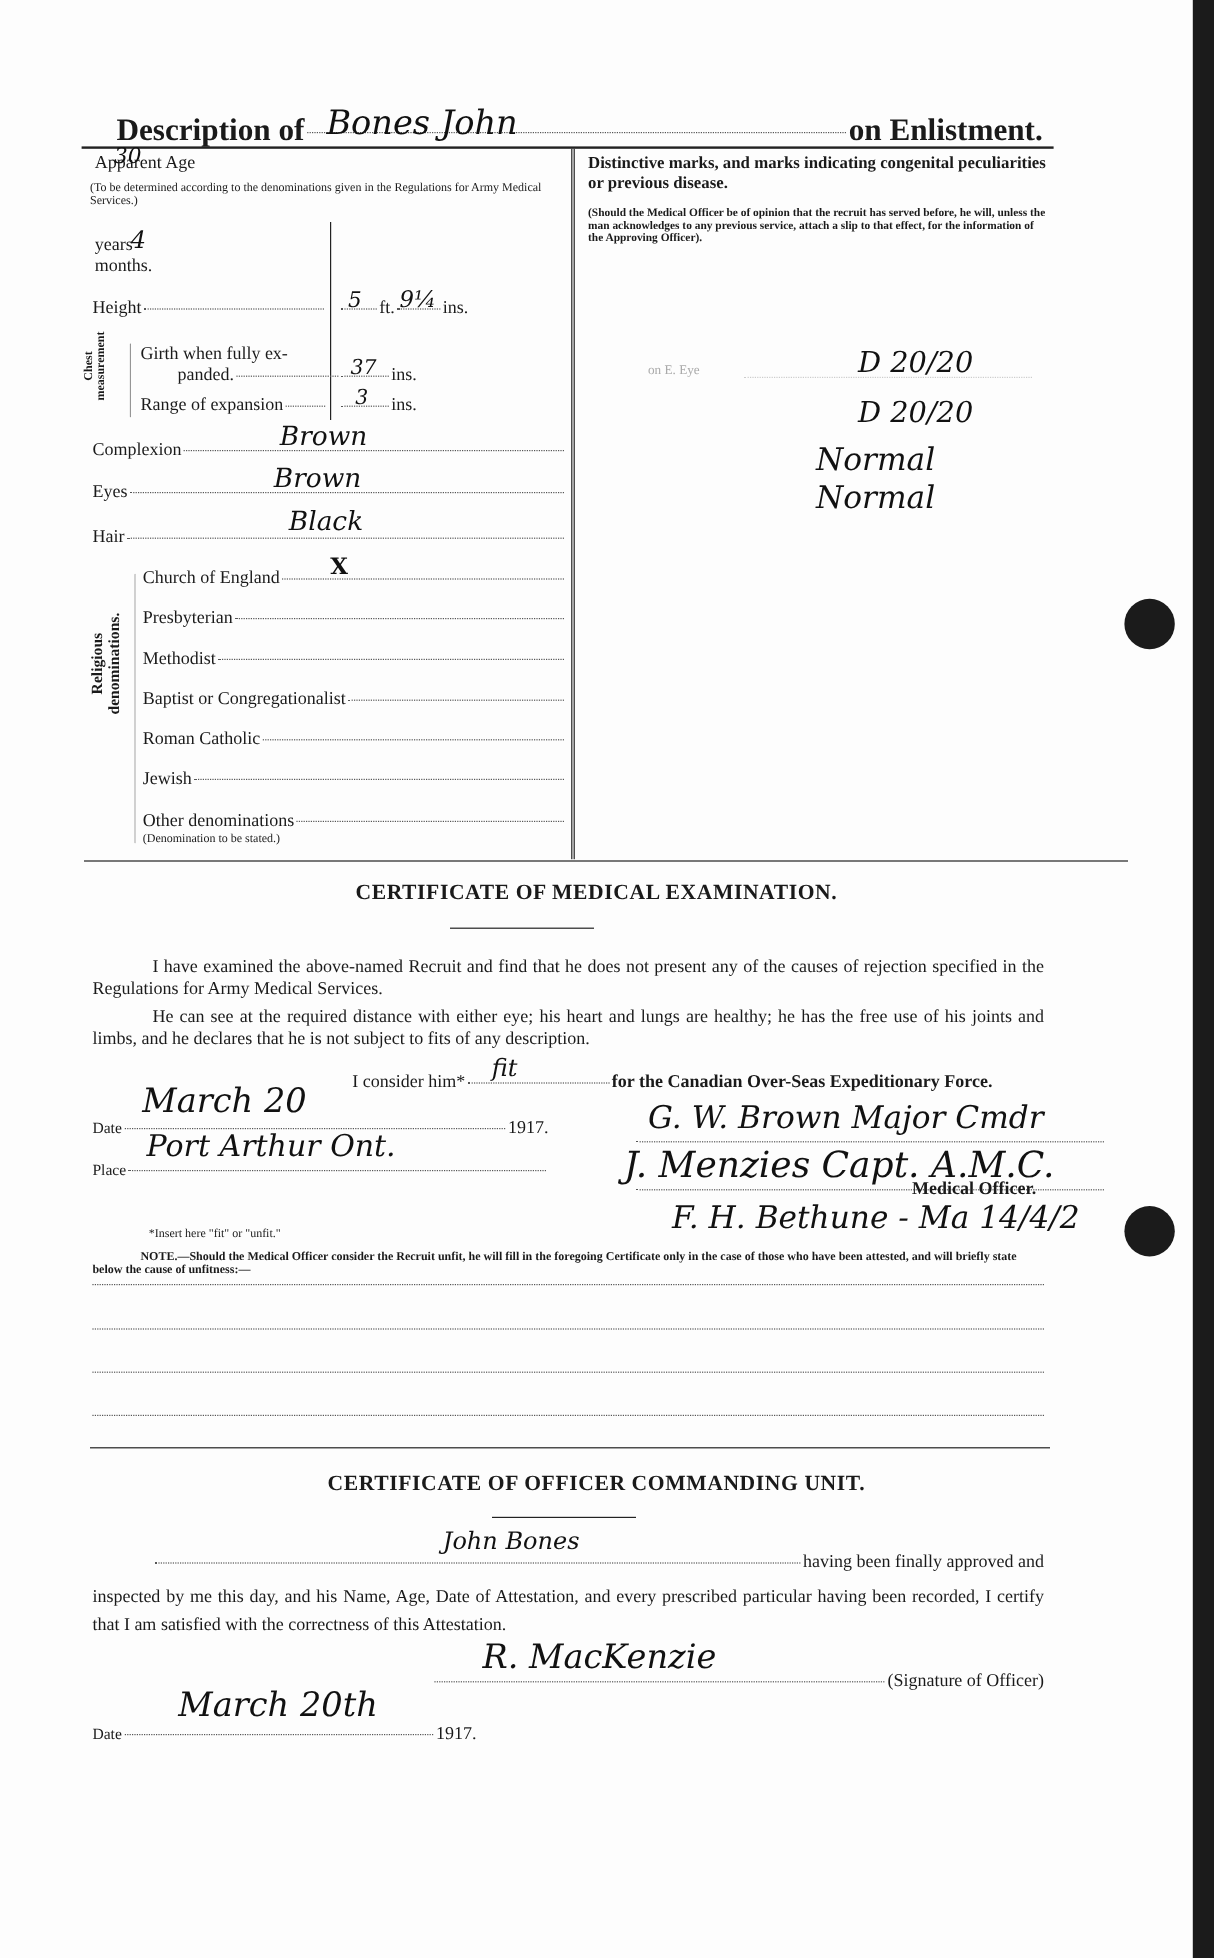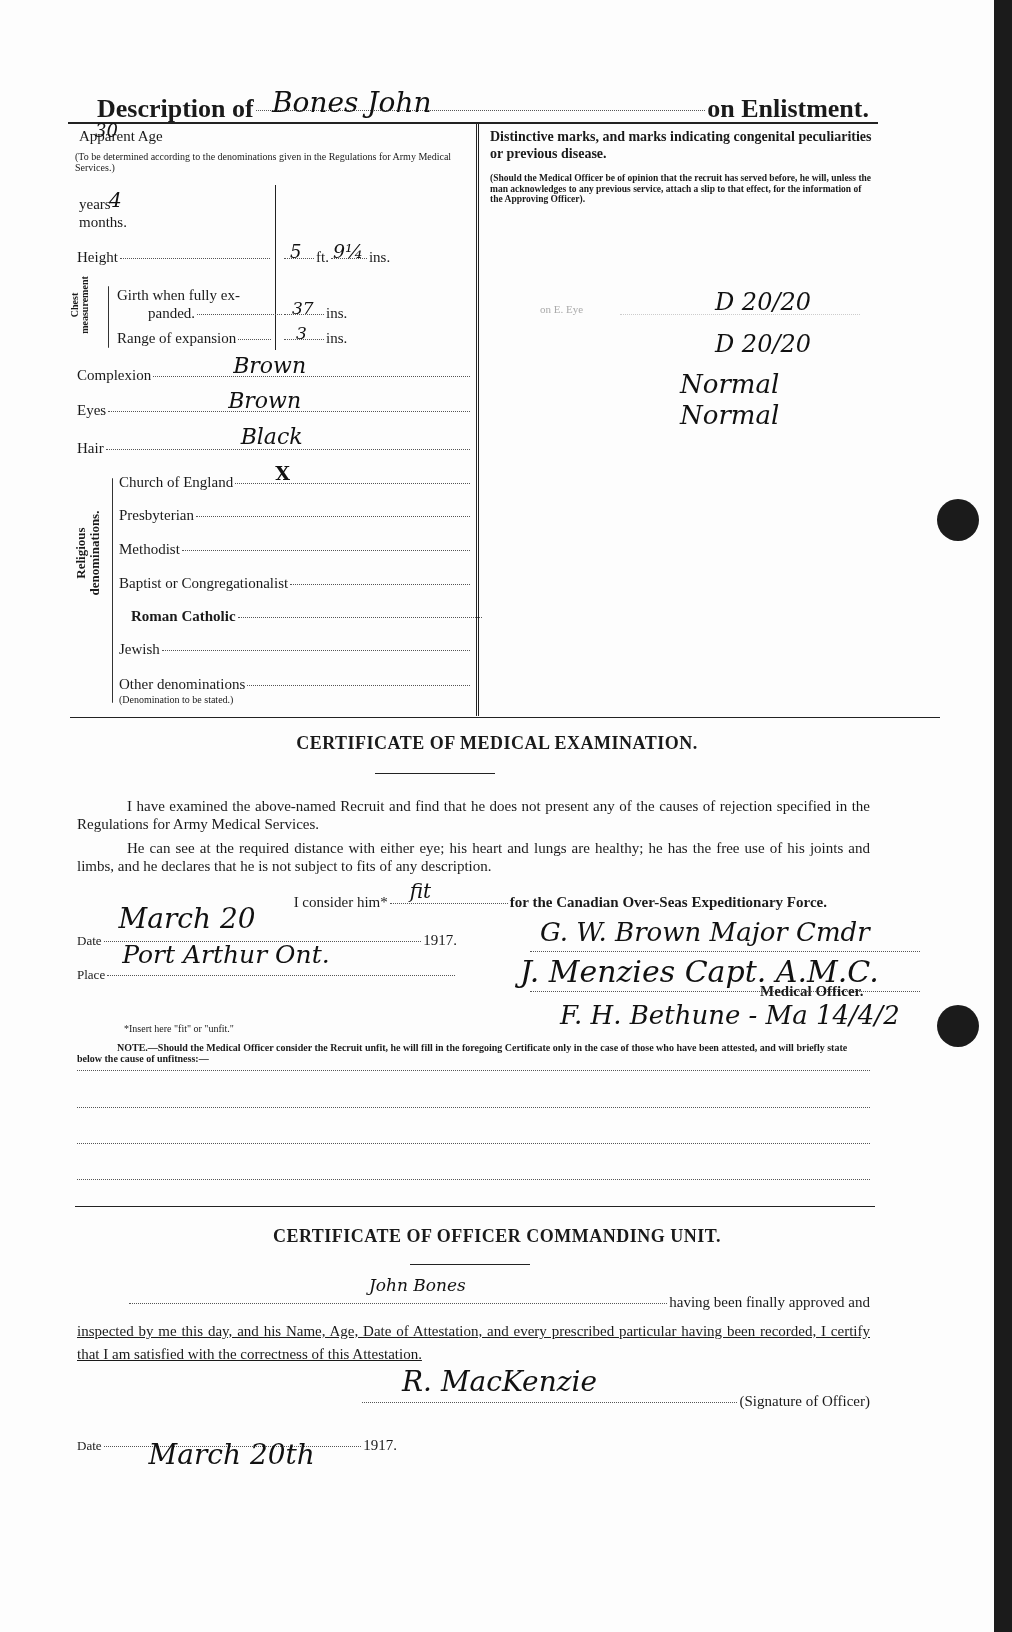--- a/index.html
+++ b/index.html
@@ -134,21 +134,21 @@
     <span class="fill"></span>
 </div>
 <div class="field-row lbl" style="left:119px; top:541px; width:353px;">
   <span>Methodist</span>
     <span class="fill"></span>
 </div>
 <div class="field-row lbl" style="left:119px; top:575px; width:353px;">
   <span>Baptist or Congregationalist</span>
     <span class="fill"></span>
 </div>
-<div class="field-row lbl" style="left:131px; top:608px; width:353px;font-weight:bold;">
+<div class="field-row lbl" style="left:119px; top:608px; width:353px;">
   <span>Roman Catholic</span>
     <span class="fill"></span>
 </div>
 <div class="field-row lbl" style="left:119px; top:641px; width:353px;">
   <span>Jewish</span>
     <span class="fill"></span>
 </div>
 <div class="field-row lbl" style="left:119px; top:676px; width:353px;">
   <span>Other denominations</span>
     <span class="fill"></span>
@@ -208,32 +208,32 @@
 <div class="abs" style="left:77px; top:1107px; width:793px; border-top:1.5px dotted #555;"></div>
 <div class="abs" style="left:77px; top:1143px; width:793px; border-top:1.5px dotted #555;"></div>
 <div class="abs" style="left:77px; top:1179px; width:793px; border-top:1.5px dotted #555;"></div>
 <div class="hline" style="left:75px; top:1206px; width:800px; border-top-width:1.5px;"></div>
 
 <div class="heading abs" style="left:0; width:994px; text-align:center; top:1226px;">CERTIFICATE OF OFFICER COMMANDING UNIT.</div>
 <div class="hline" style="left:410px; top:1264px; width:120px; border-top-width:1.5px;"></div>
 
 <div class="field-row para" style="left:127px; top:1293px; width:743px;">
   <span class="fill" style="position:relative;">
-      <span class="hand" style="position:absolute; left:240px; top:-26px; font-size:17px;">John Bones</span>
+      <span class="hand" style="position:absolute; left:240px; top:-26px; font-size:20px;">John Bones</span>
     </span>
   <span>having been finally approved and</span>
 </div>
-<div class="para abs" style="left:77px; top:1320px; width:793px; line-height:23px; text-align:justify;text-decoration:underline;">inspected by me this day, and his Name, Age, Date of Attestation, and every prescribed particular having been recorded, I certify that I am satisfied with the correctness of this Attestation.</div>
+<div class="para abs" style="left:77px; top:1320px; width:793px; line-height:23px; text-align:justify;">inspected by me this day, and his Name, Age, Date of Attestation, and every prescribed particular having been recorded, I certify that I am satisfied with the correctness of this Attestation.</div>
 
 <div class="field-row para" style="left:360px; top:1392px; width:510px;">
   <span class="fill" style="position:relative;">
       <span class="hand" style="position:absolute; left:40px; top:-28px; font-size:28px;">R. MacKenzie</span>
     </span>
   <span>(Signature of Officer)</span>
 </div>
 
 <div class="field-row para" style="left:77px; top:1436px; width:320px; font-size:13px;">
   <span>Date</span>
   <span class="fill" style="position:relative;">
-      <span class="hand" style="position:absolute; left:45px; top:-32px; font-size:28px;margin-top:33px;">March 20th</span>
+      <span class="hand" style="position:absolute; left:45px; top:-32px; font-size:28px;">March 20th</span>
     </span>
   <span style="font-size:15px;">1917.</span>
 </div>
 
 </body></html>

